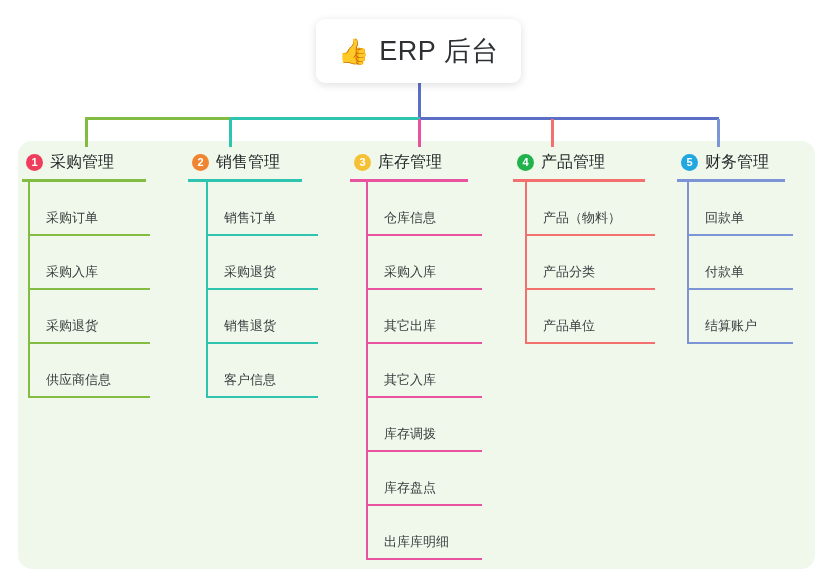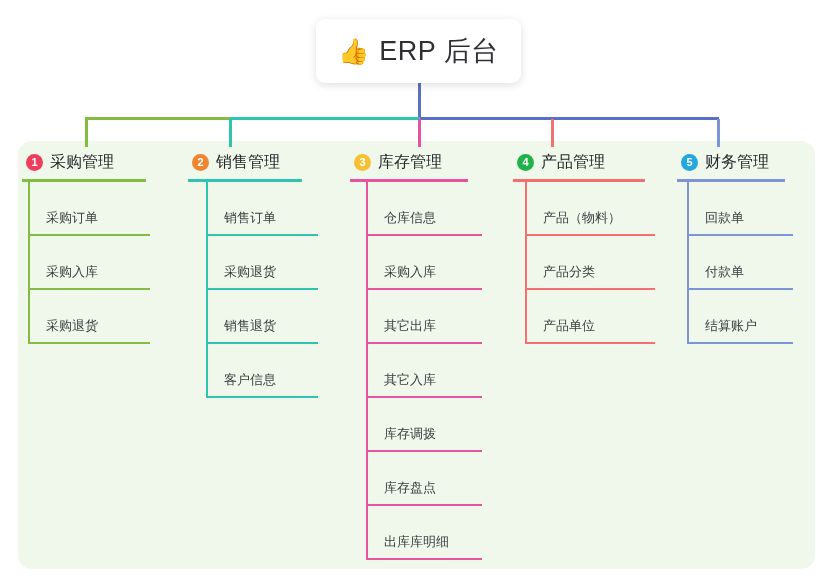--- a/index.html
+++ b/index.html
@@ -127,20 +127,25 @@
           <div class="item" style="width: 122px; text-decoration: underline;">
             <div class="rail" style="background: rgb(130, 188, 67);"></div>
             <div class="under" style="background: rgb(130, 188, 67); width: 122px;"></div>
             <div class="label">采购入库</div>
           </div>
           <div class="item" style="width: 122px;">
             <div class="rail" style="background: rgb(130, 188, 67);"></div>
             <div class="under" style="background: rgb(130, 188, 67); width: 122px;"></div>
             <div class="label">采购退货</div>
           </div>
+          <div class="item" style="width: 122px;">
+            <div class="rail" style="background: rgb(130, 188, 67);"></div>
+            <div class="under" style="background: rgb(130, 188, 67); width: 122px;"></div>
+            <div class="label">供应商信息</div>
+          </div>
         </div>
       </div>
       <div class="col" style="left: 188px; top: 147px; width: 150px;">
         <div class="col-head">
           <span class="badge" style="background: rgb(240, 132, 48);">2</span>
           <span class="col-title">销售管理</span>
         </div>
         <div class="head-rule" style="background: rgb(46, 196, 176); width: 114px;"></div>
         <div class="items" style="margin-left: 6px; padding-left: 12px;">
           <div class="item" style="width: 112px;">

